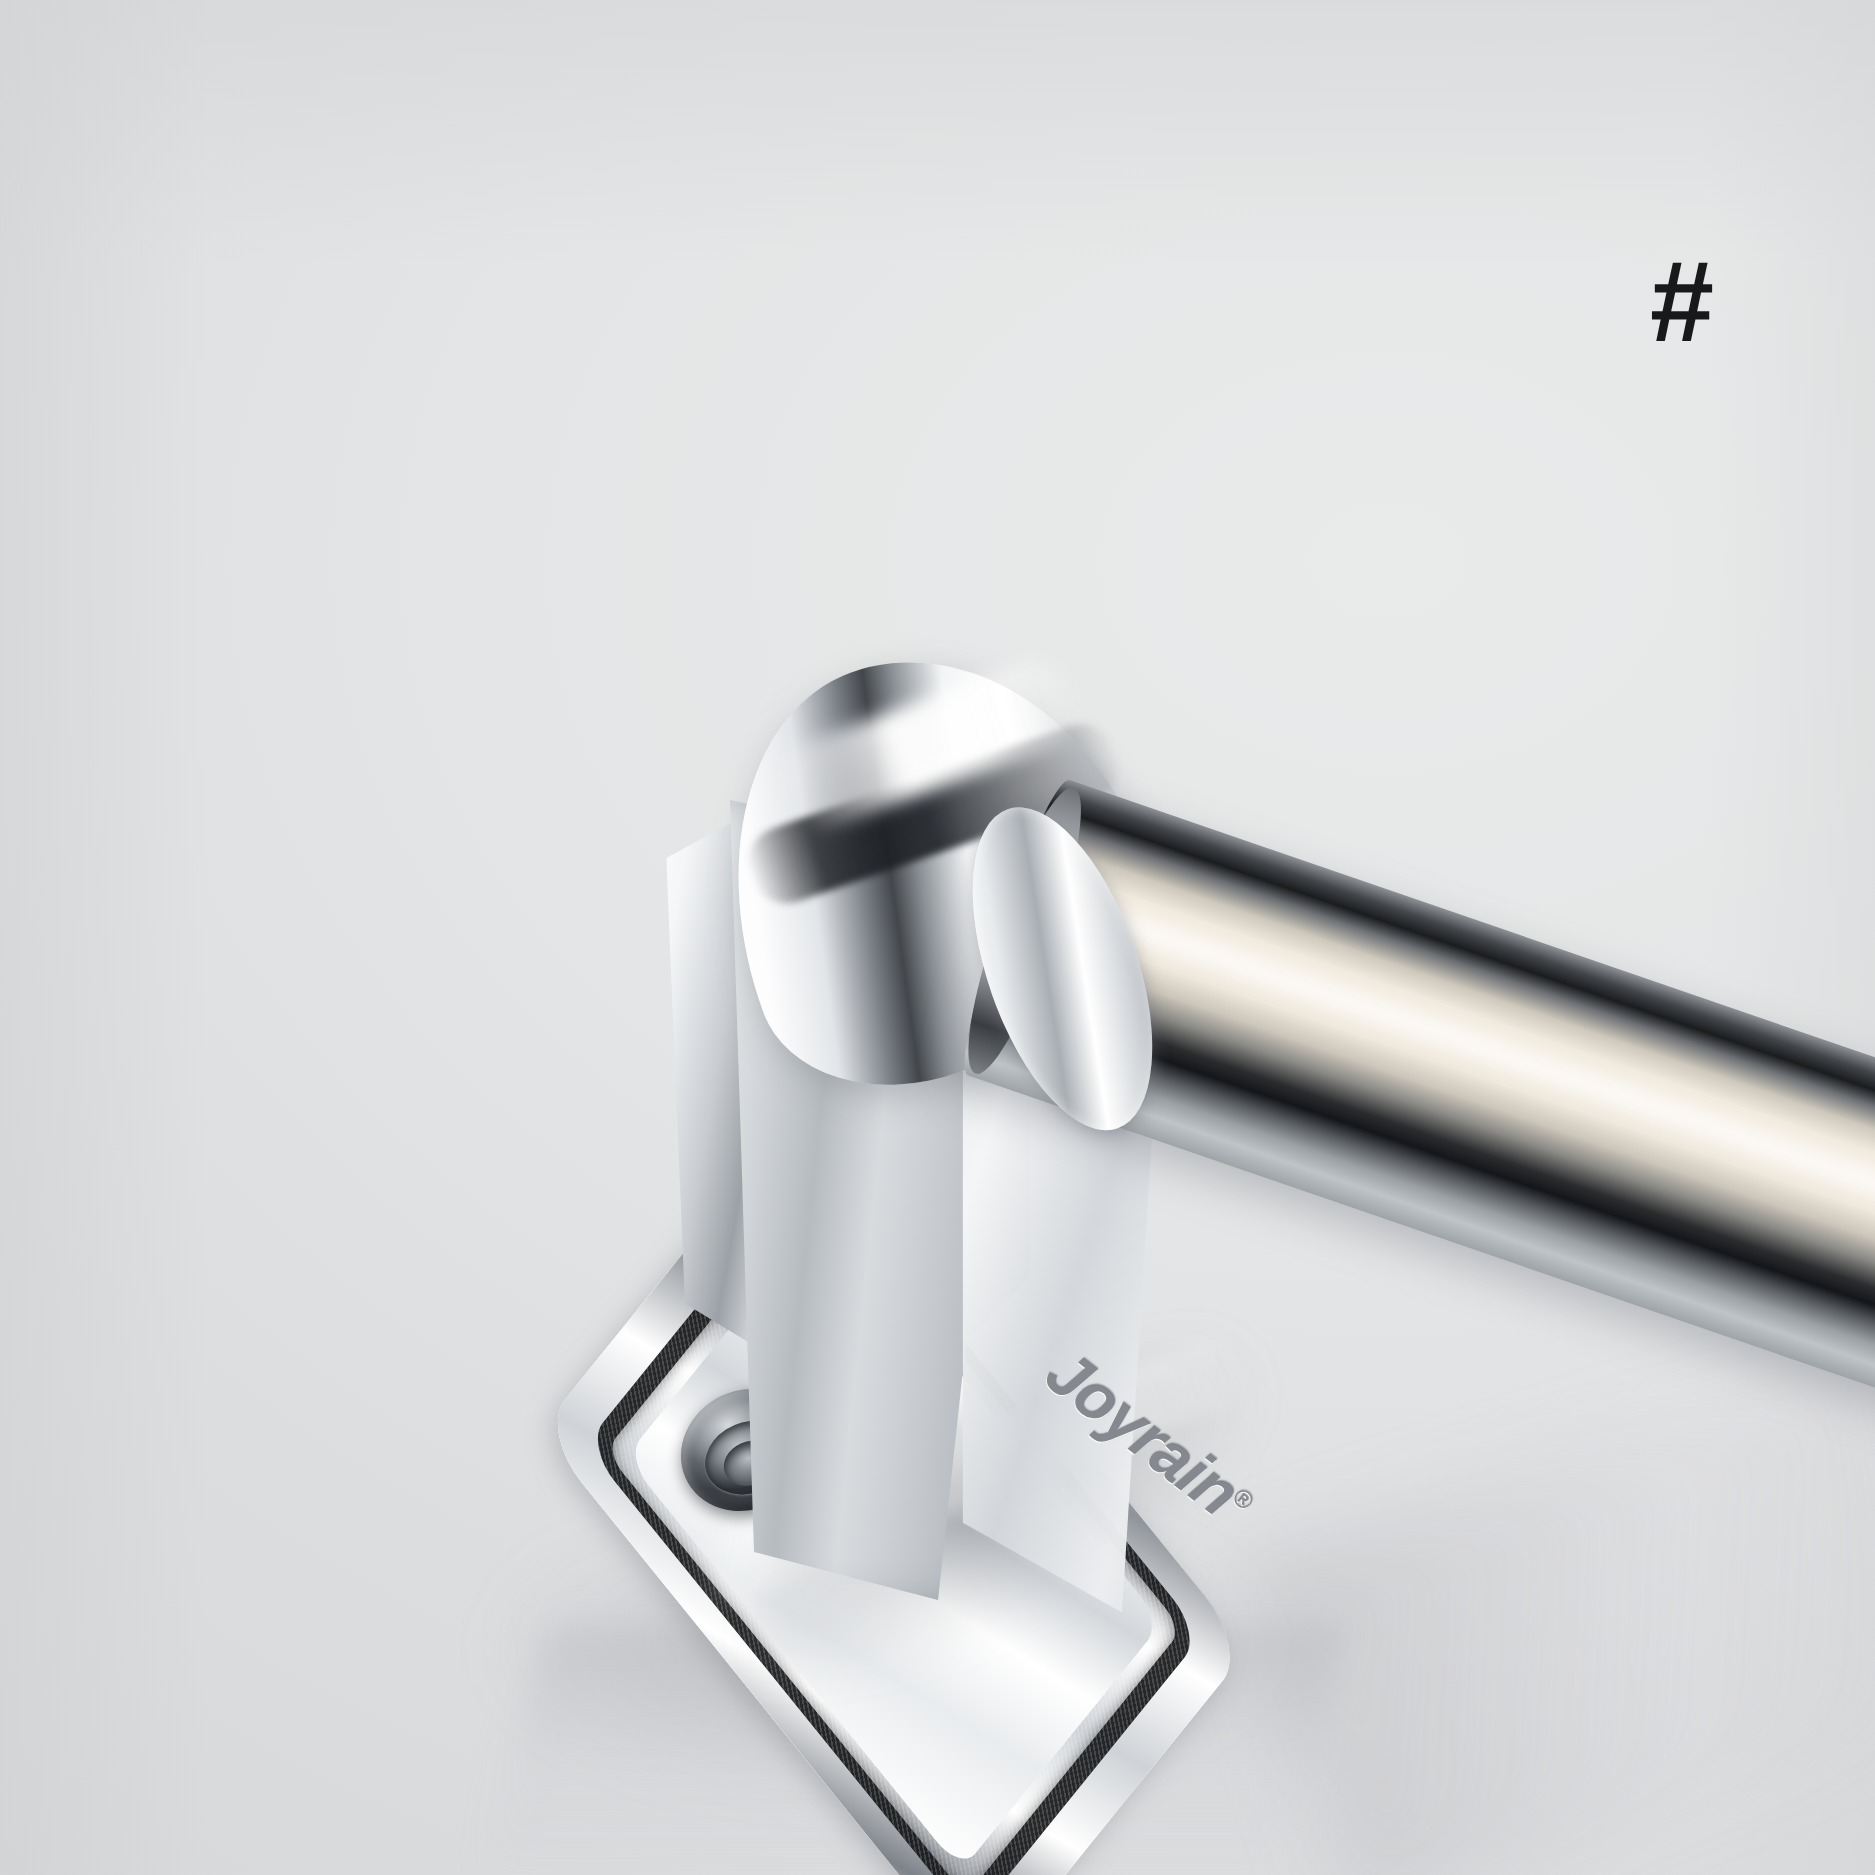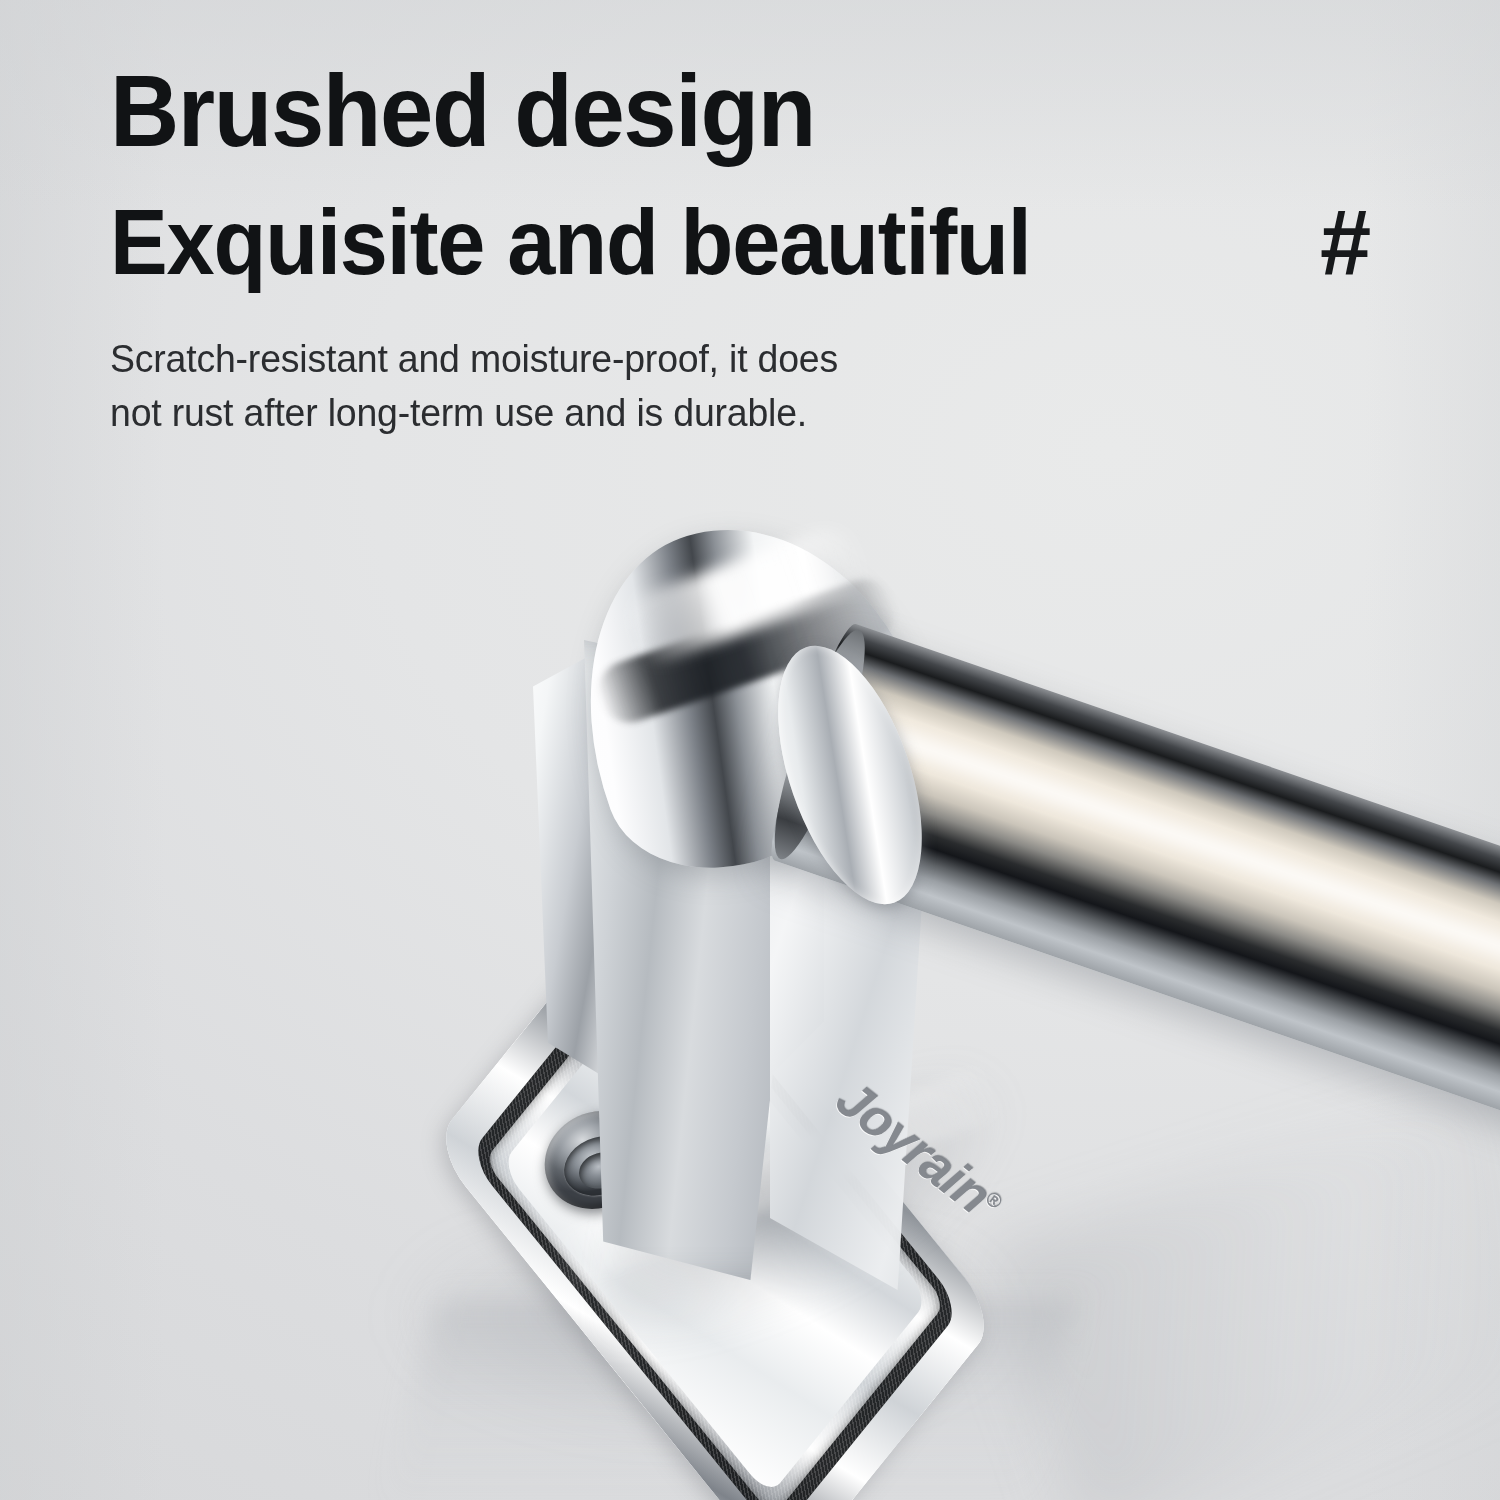--- a/index.html
+++ b/index.html
@@ -323,24 +323,16 @@
 
     <div id="bar">
       <div id="bar-hl"></div>
     </div>
     <div id="bar-cap"></div>
     <div id="collar"></div>
 
     <div id="brand"><span>Joyrain</span><sup>®</sup></div>
   </div>
 
-  <div id="textblock">
-    <div class="h1">Brushed design</div>
-    <div class="h2">Exquisite and beautiful</div>
-    <div class="body">
-      <span>Scratch-resistant and moisture-proof, it does</span>
-      <span>not rust after long-term use and is durable.</span>
-    </div>
-  </div>
 
   <div id="hashmark">#</div>
 
 </div>
 
 </body></html>

